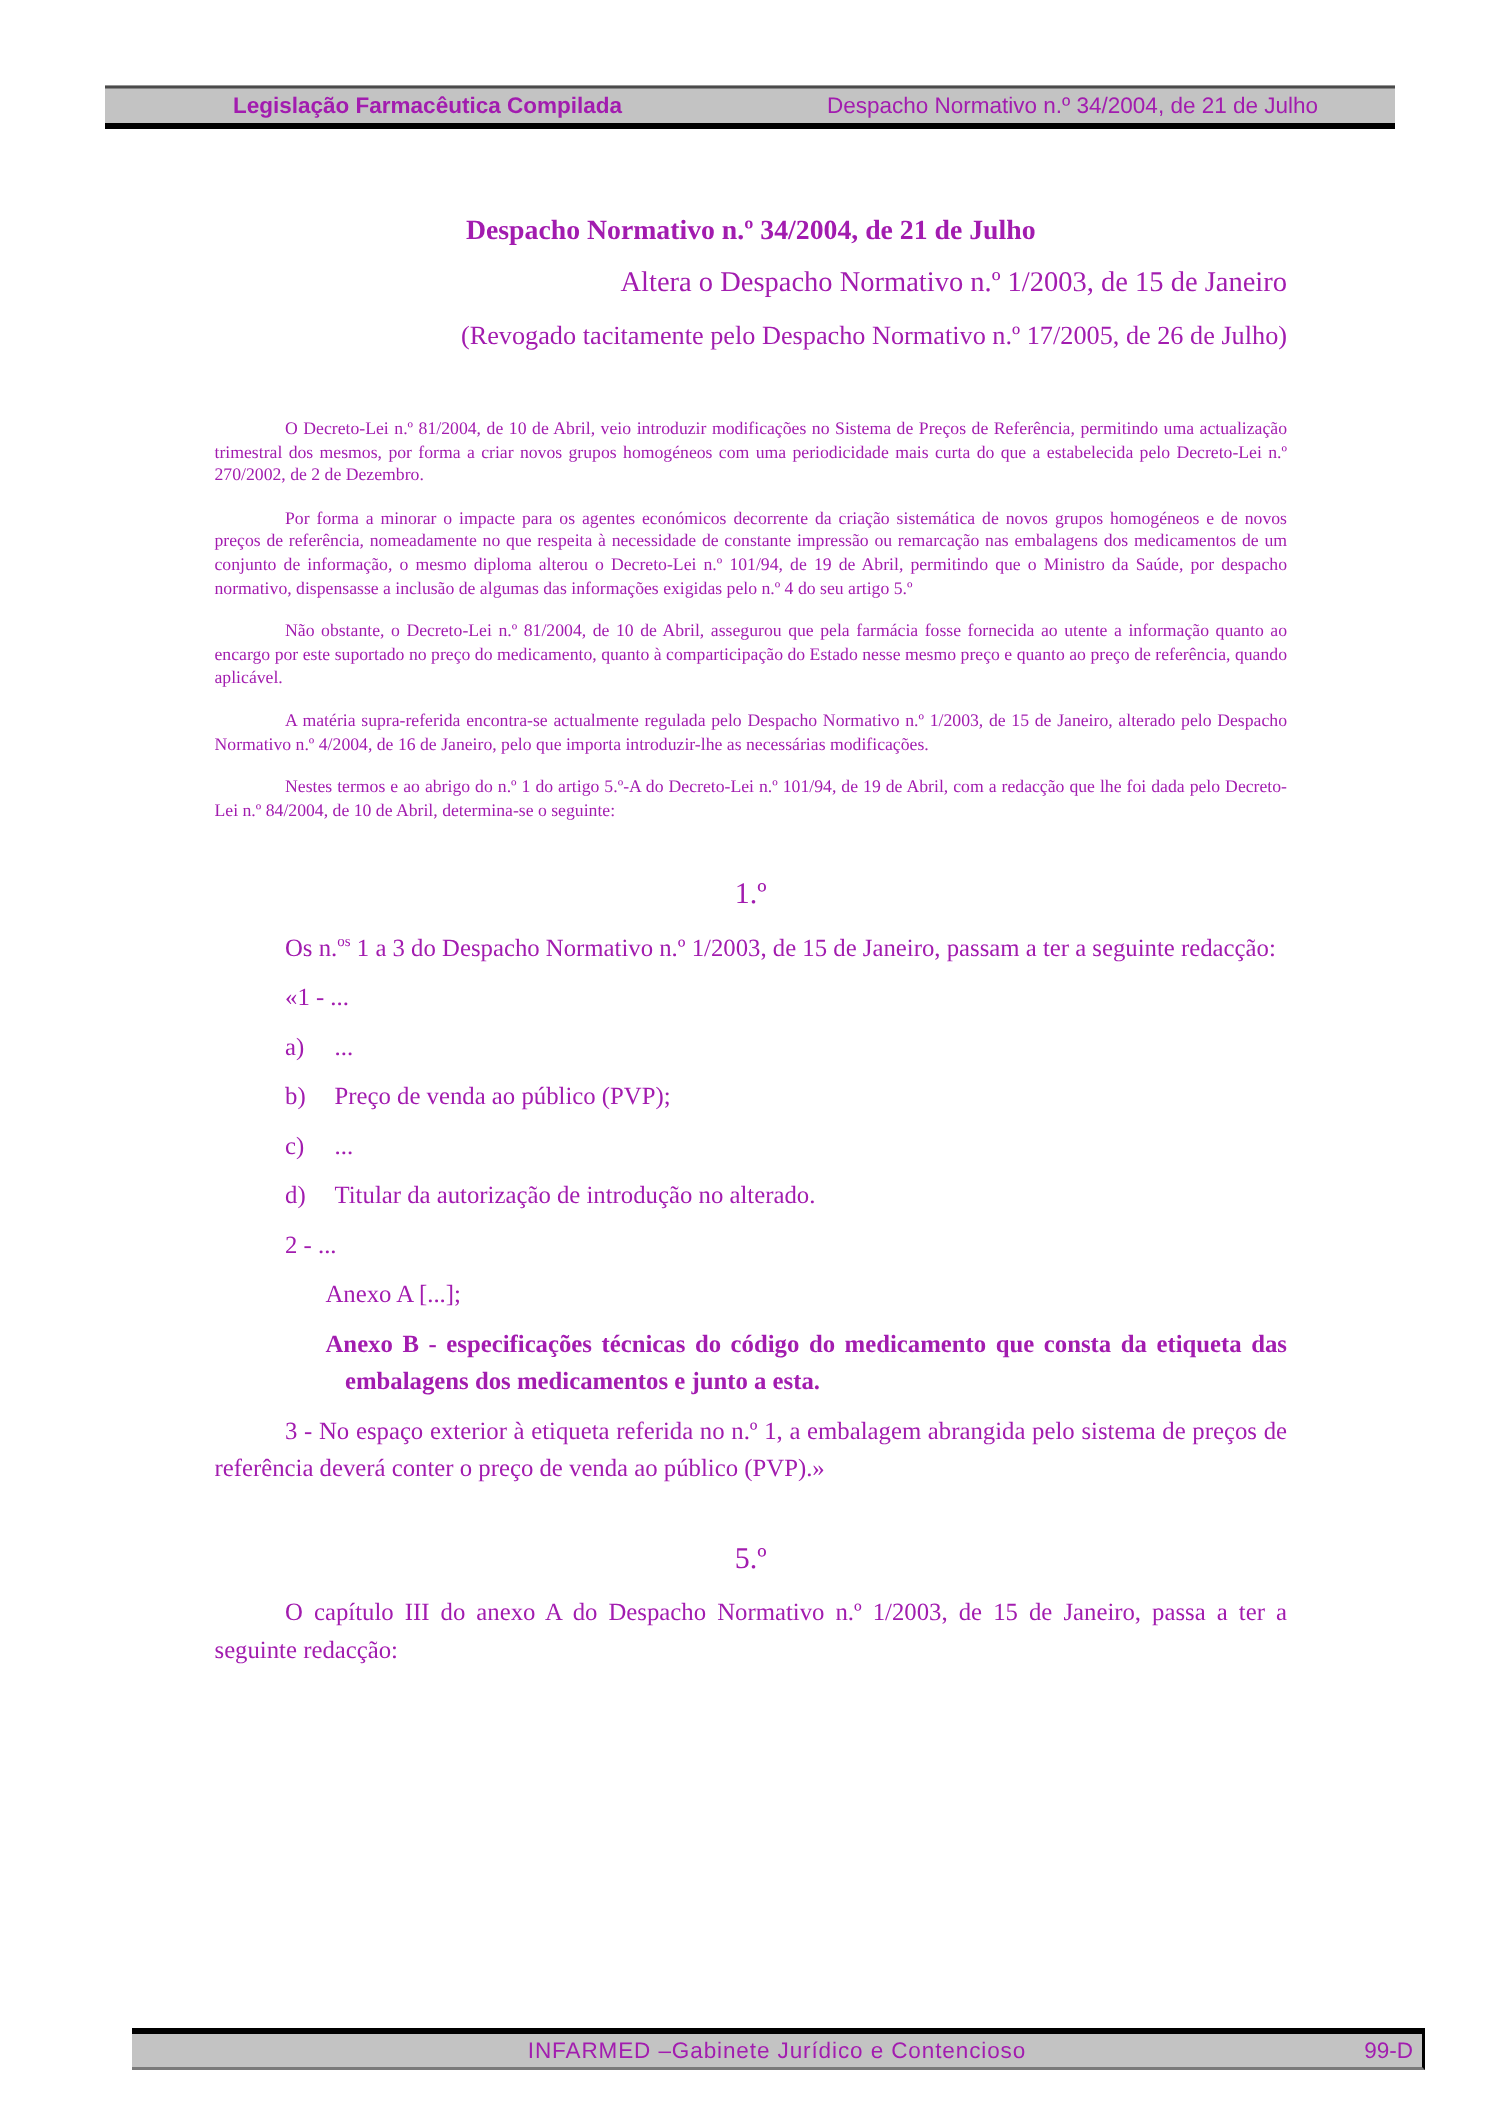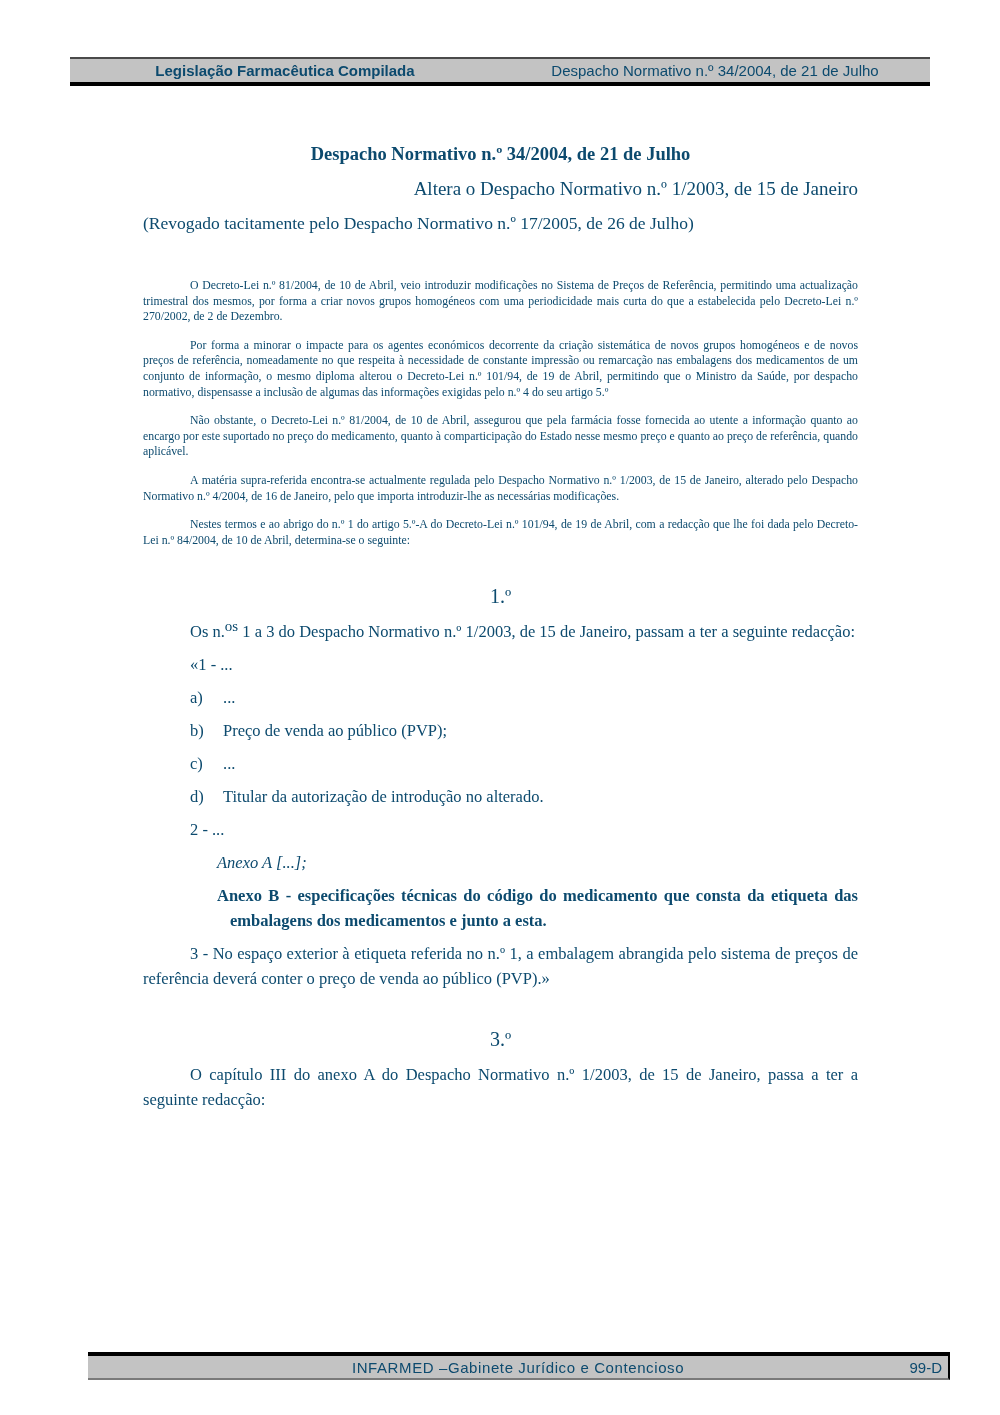--- a/index.html
+++ b/index.html
@@ -1,21 +1,21 @@
 <!DOCTYPE html>
 <html><head>
 <meta charset="utf-8">
 <style>
   html, body { margin: 0; padding: 0; background: #ffffff; }
   .page {
     position: relative;
     width: 1000px;
     height: 1415px;
     background: #ffffff;
-    color: #0c4a6e;
+    color: #a21caf;
     font-family: "Liberation Serif", serif;
     overflow: hidden;
   }
 
   
   .header-bar {
     position: absolute;
     top: 57px; left: 70px; width: 860px; height: 23px;
     background: #c3c3c3;
     border-top: 2px solid #4a4a4a;
@@ -49,21 +49,21 @@
   }
 
   
   .content {
     position: absolute;
     top: 84px; left: 143px; width: 715px;
   }
 
   .doc-title    { font-size: 18.5px; font-weight: bold; text-align: center; margin: 60px 0 0; }
   .doc-subtitle { font-size: 19px; text-align: right; margin: 13px 0 0; }
-  .doc-note     { font-size: 17.5px; text-align: left; margin: 13px 0 0; }
+  .doc-note     { font-size: 17.5px; text-align: right; margin: 13px 0 0; }
 
   .intro { margin-top: 44px; }
   .intro p {
     font-size: 11.8px;
     line-height: 15.6px;
     text-align: justify;
     text-indent: 47px;
     margin: 0 0 13px;
   }
 
@@ -76,25 +76,25 @@
   }
   .indent  { text-indent: 47px; }
   .justify { text-align: justify; }
 
   .quote-line { margin: 8px 0 0 47px; }
 
   .list-item { display: flex; margin: 8px 0 0 47px; font-size: 16.5px; line-height: 25px; }
   .list-item .letter { width: 33px; flex: 0 0 33px; }
   .list-item .item-text { flex: 1; }
 
-  .anexo-a { margin: 8px 0 0 74px; font-style: italic; }
+  .anexo-a { margin: 8px 0 0 74px; }
   .anexo-b { margin: 8px 0 0 87px; text-indent: -13px; text-align: justify; font-weight: bold; }
   .para-3  { margin-top: 8px; }
 
-  sup { font-size: 15px; line-height: 0; }
+  sup { font-size: 10px; line-height: 0; }
 </style>
 </head>
 <body>
 
 <div class="page">
 
   <div class="header-bar">
     <div class="header-left">Legislação Farmacêutica Compilada</div>
     <div class="header-right">Despacho Normativo n.º 34/2004, de 21 de Julho</div>
   </div>
@@ -135,21 +135,21 @@
       <span class="letter">d)</span>
       <span class="item-text">Titular da autorização de introdução no alterado.</span>
     </div>
 
     <p class="body quote-line">2 - ...</p>
     <p class="body anexo-a">Anexo A [...];</p>
     <p class="body anexo-b">Anexo B - especificações técnicas do código do medicamento que consta da etiqueta das embalagens dos medicamentos e junto a esta.</p>
     <p class="body indent justify para-3">3 - No espaço exterior à etiqueta referida no n.º 1, a embalagem abrangida pelo sistema de preços de referência deverá conter o preço de venda ao público (PVP).»</p>
 
 
-    <div class="sec-heading">3.º</div>
+    <div class="sec-heading">5.º</div>
     <p class="body indent justify">O capítulo III do anexo A do Despacho Normativo n.º 1/2003, de 15 de Janeiro, passa a ter a seguinte redacção:</p>
 
   </div>
 
   <div class="footer-bar">
     <div class="footer-center">INFARMED –Gabinete Jurídico e Contencioso</div>
     <div class="footer-right">99-D</div>
   </div>
 
 </div>

